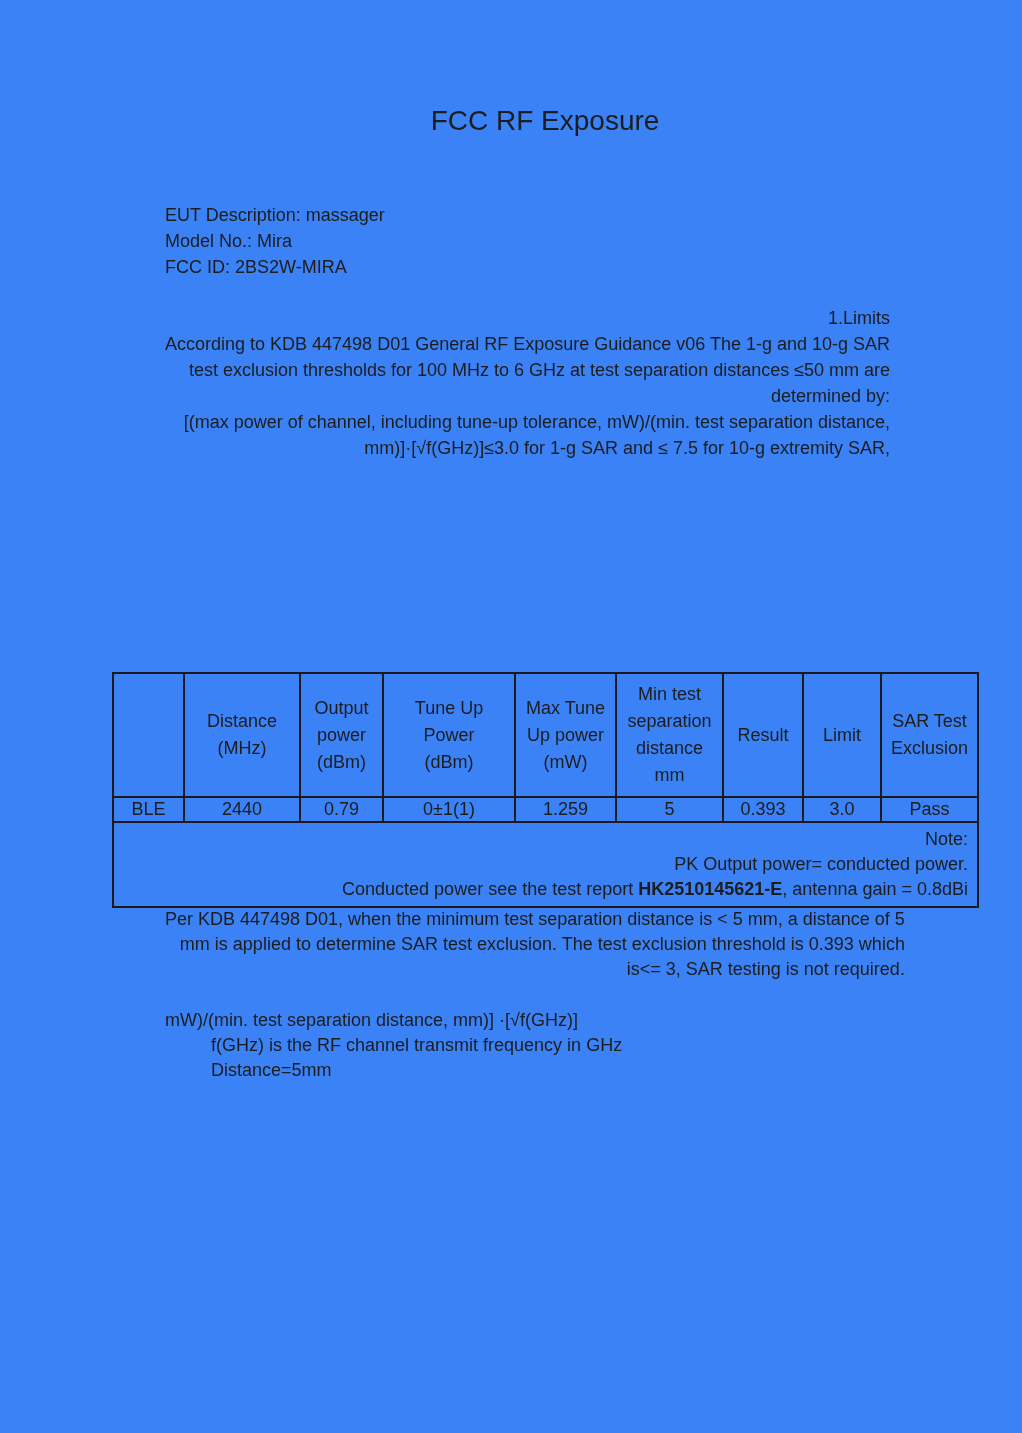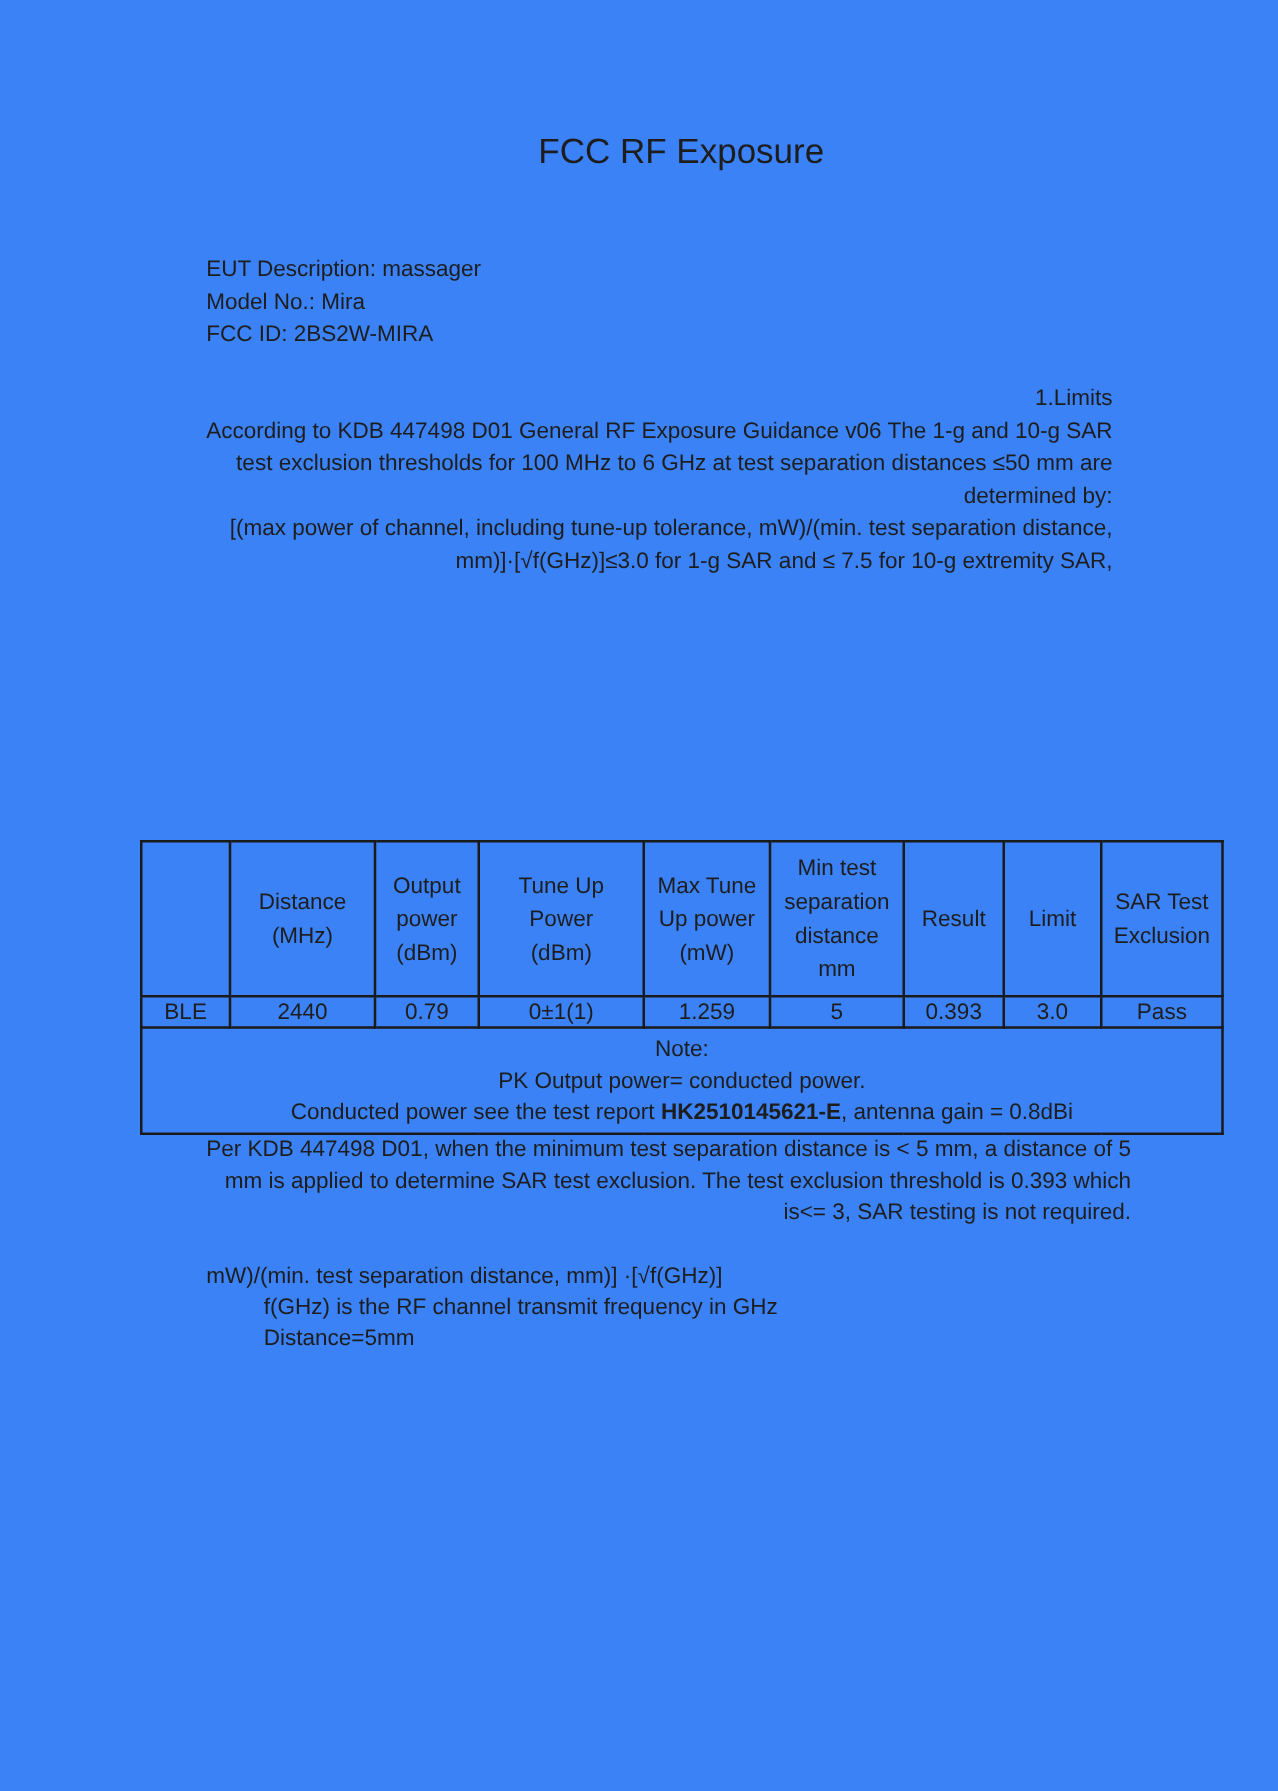--- a/index.html
+++ b/index.html
@@ -40,21 +40,21 @@
     border:2px solid #1a1a1a;
     font-weight:normal;
     text-align:center;
     vertical-align:middle;
     padding:0;
     overflow:hidden;
   }
   .results-table th { height:122px; line-height:27px; white-space:pre-line; }
   .results-table td.data-cell { height:23px; line-height:23px;margin-top:37px; }
   .results-table td.note-cell {
-    text-align:center; height:72px; padding:4px 9px;
+    text-align:right; height:72px; padding:4px 9px;
     line-height:25px; vertical-align:top; white-space:nowrap;
   }
   .bold { font-weight:bold; }
 </style>
 </head>
 <body>
 
 <div class="page">
 
   <div class="doc-title">FCC RF Exposure</div>

